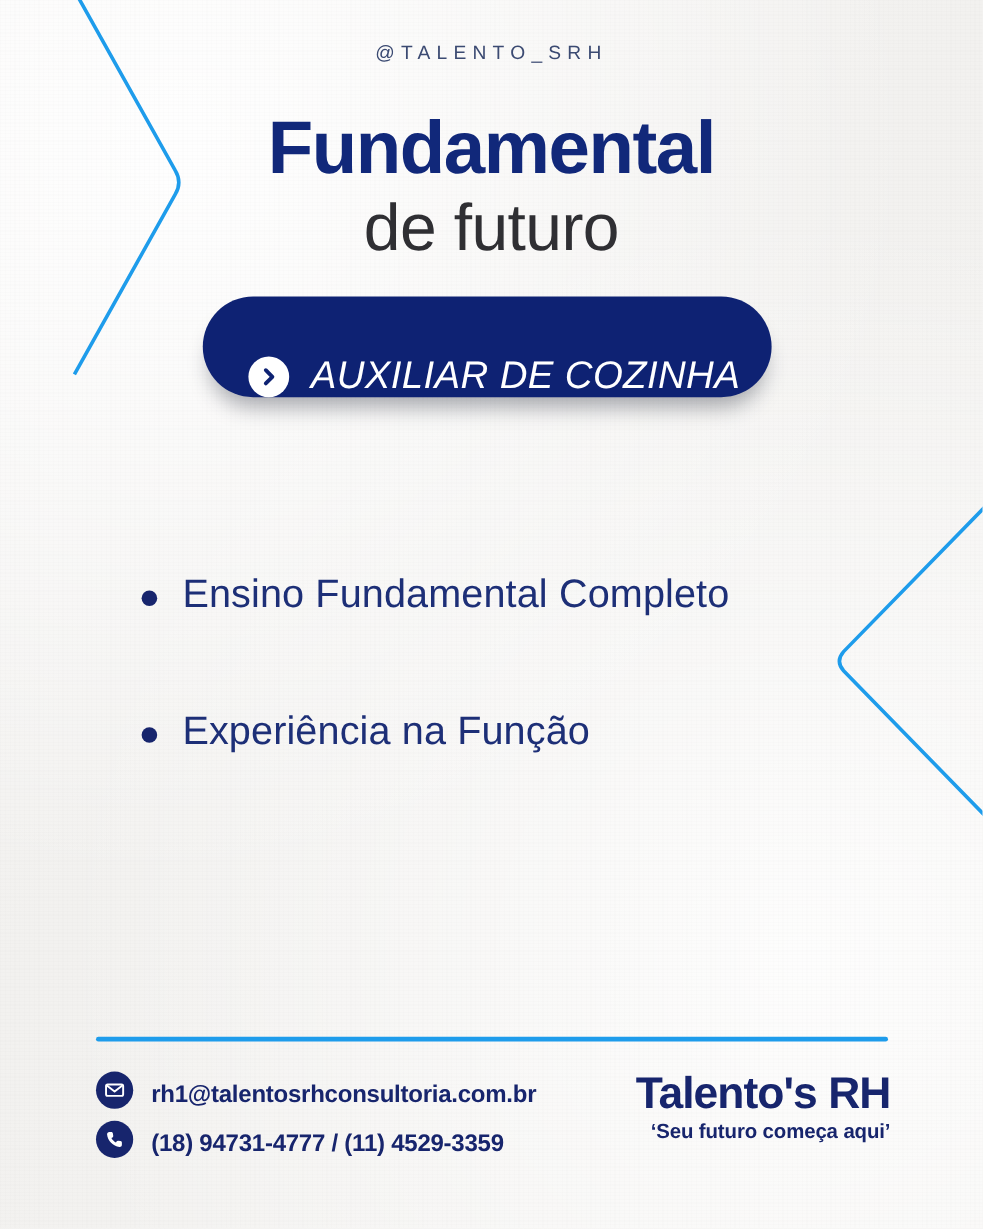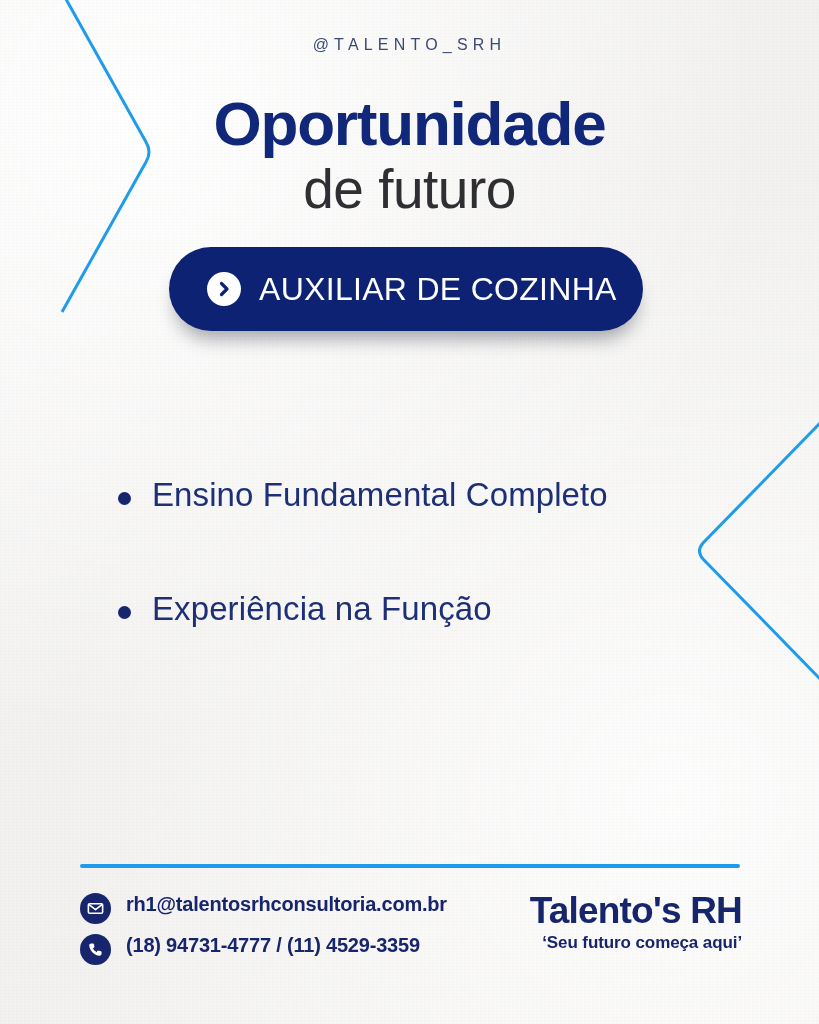--- a/index.html
+++ b/index.html
@@ -93,22 +93,23 @@
   }
   .pill {
     position: relative;
     width: 100%;
     height: 100%;
     box-sizing: border-box;
     border-radius: 42px;
     background: #0e2273;
     box-shadow: 0 14px 18px -6px rgba(40,45,60,0.40);
     display: flex;
-    align-items: center;
+    align-items: flex-end;
     padding-left: 38px;
+    font-style: italic;
   }
   .pill-arrow {
     width: 34px;
     height: 34px;
     border-radius: 50%;
     background: #ffffff;
     display: flex;
     align-items: center;
     justify-content: center;
     flex: none;
@@ -175,21 +176,21 @@
     border-radius: 2px;
   }
 
   .contact {
     position: absolute;
     top: 893px;
     left: 80px;
   }
   .contact-row {
     display: flex;
-    align-items: flex-start;
+    align-items: flex-end;
     margin-bottom: 10px;
   }
   .contact-icon {
     width: 31px;
     height: 31px;
     border-radius: 50%;
     background: #17256d;
     display: flex;
     align-items: center;
     justify-content: center;
@@ -237,21 +238,21 @@
   <div class="grain"></div>
 
   <svg class="deco-svg" viewBox="0 0 819 1024">
     <path d="M 62 -8 L 146 142 Q 152 152 146 162 L 62 312" fill="none" stroke="#1e9ceb" stroke-width="3"></path>
     <path d="M 827 416 L 703 543 Q 696 551 703 559 L 827 686" fill="none" stroke="#1e9ceb" stroke-width="3"></path>
   </svg>
 
   <div class="handle">@TALENTO_SRH</div>
 
   <div class="title-block">
-    <span class="title-main">Oportunidade</span>
+    <span class="title-main">Fundamental</span>
     <span class="title-sub">de futuro</span>
   </div>
 
   <div class="pill-wrap">
     <div class="pill">
       <span class="pill-arrow">
         <svg width="20" height="20" viewBox="0 0 20 20">
           <path d="M 7.5 4.5 L 13 10 L 7.5 15.5" fill="none" stroke="#0e2273" stroke-width="3.2" stroke-linecap="round" stroke-linejoin="round"></path>
         </svg>
       </span>

